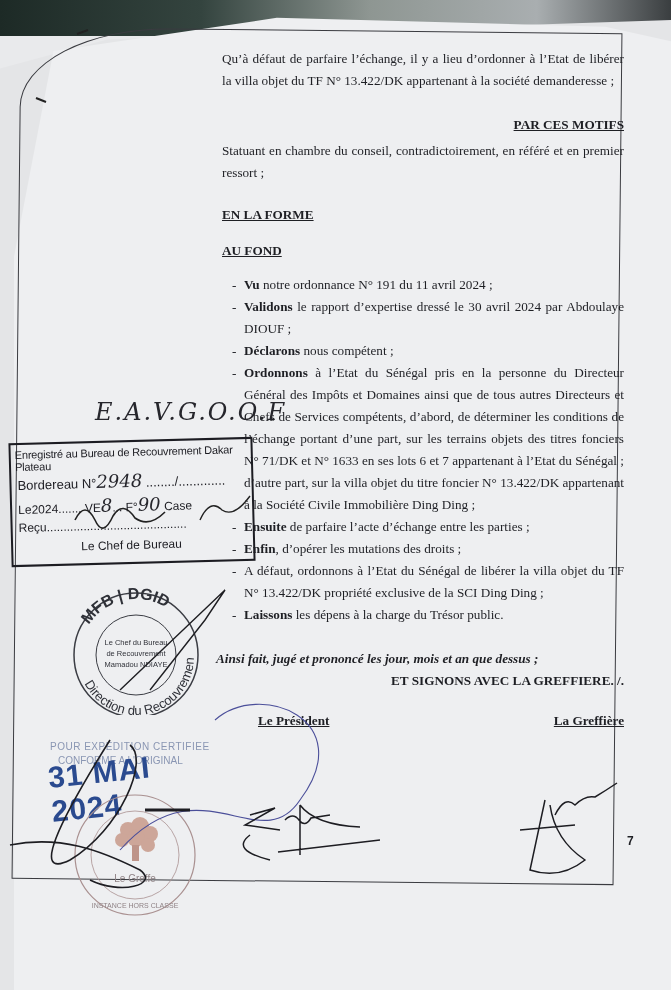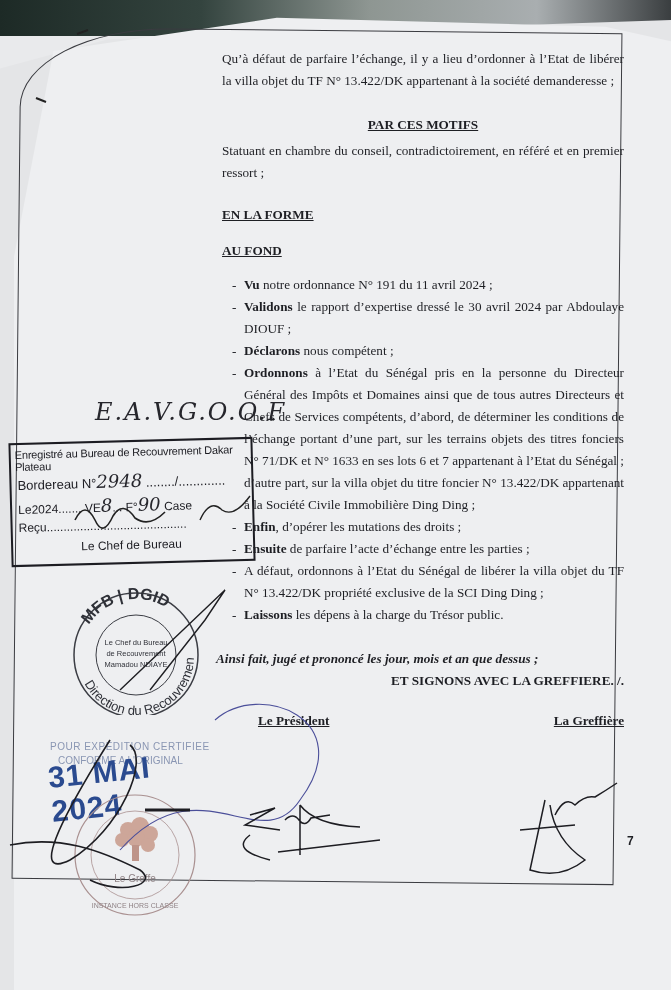--- a/index.html
+++ b/index.html
@@ -13,21 +13,21 @@
     background:linear-gradient(90deg,#1d2a26 0%,#34443f 30%,#8e9692 55%,#a9aeb0 80%,#3a3e40 100%); }
   .orange { position:absolute; right:0; top:30px; width:8px; height:30px; background:#f07d1e; }
   .under-sheet { position:absolute; left:0; top:20px; width:671px; height:970px; background:#e4e5e7;
     clip-path:polygon(0 5%, 16% 2%, 100% 0, 100% 100%, 0 100%); }
   .sheet { position:absolute; left:14px; top:12px; width:657px; height:978px; background:#eeeff1;
     clip-path:polygon(6% 4%, 40% 0.6%, 90% 1.5%, 100% 3%, 100% 100%, 0 100%, 0 25%); }
   .frame { position:absolute; left:16px; top:30px; width:600px; height:850px;
     border:1.5px solid #3a3b40; border-top-left-radius:150px 80px; transform:rotate(0.6deg); }
   .content { position:absolute; left:222px; top:48px; width:402px; font-size:13.2px; line-height:22px; }
   p { margin:0; text-align:justify; }
-  .h-center { text-align:center; font-weight:bold; text-decoration:underline; margin-top:22px; margin-bottom:4px; }
+  .h-center { text-align:right; font-weight:bold; text-decoration:underline; margin-top:22px; margin-bottom:4px; }
   .h-left { font-weight:bold; text-decoration:underline; margin-top:20px; margin-bottom:14px; }
   ul { list-style:none; margin:0; padding:0; }
   li { position:relative; padding-left:22px; text-align:justify; }
   li::before { content:"-"; position:absolute; left:10px; top:0; }
   .italic { font-style:italic;font-weight:bold; }
   .sig-row { display:flex; justify-content:space-between; margin-top:18px; font-weight:bold;gap:48px; }
   .sig-row span { text-decoration:underline; }
   .pageno { position:absolute; left:627px; top:834px; font-family:"Liberation Sans", sans-serif; font-weight:bold; font-size:12px; }
   .reg-stamp { position:absolute; left:10px; top:440px; width:240px; height:120px; border:2px solid #1c1c22;
     transform:rotate(-1.5deg); font-family:"Liberation Sans", sans-serif; font-size:11px; color:#1c1c22; background:transparent; }
@@ -61,22 +61,22 @@
   <p>Statuant en chambre du conseil, contradictoirement, en référé et en premier ressort ;</p>
 
   <div class="h-left">EN LA FORME</div>
 
   <div class="h-left" style="margin-top:14px;margin-bottom:12px">AU FOND</div>
   <ul>
     <li><b>Vu</b><span> notre ordonnance N° 191 du 11 avril 2024 ;</span></li>
     <li><b>Validons</b><span> le rapport d’expertise dressé le 30 avril 2024 par Abdoulaye DIOUF ;</span></li>
     <li><b>Déclarons</b><span> nous compétent ;</span></li>
     <li><b>Ordonnons</b><span> à l’Etat du Sénégal pris en la personne du Directeur Général des Impôts et Domaines ainsi que de tous autres Directeurs et Chefs de Services compétents, d’abord, de déterminer les conditions de l’échange portant d’une part, sur les terrains objets des titres fonciers N° 71/DK et N° 1633 en ses lots 6 et 7 appartenant à l’Etat du Sénégal ; d’autre part, sur la villa objet du titre foncier N° 13.422/DK appartenant à la Société Civile Immobilière Ding Ding ;</span></li>
+    <li><b>Ensuite</b><span> de parfaire l’acte d’échange entre les parties ;</span></li>
     <li><b>Enfin</b><span>, d’opérer les mutations des droits ;</span></li>
-    <li><b>Ensuite</b><span> de parfaire l’acte d’échange entre les parties ;</span></li>
     <li><b></b><span>A défaut, ordonnons à l’Etat du Sénégal de libérer la villa objet du TF N° 13.422/DK propriété exclusive de la SCI Ding Ding ;</span></li>
     <li><b>Laissons</b><span> les dépens à la charge du Trésor public.</span></li>
   </ul>
 
   <p class="italic" style="margin-top:22px;margin-left:-6px">Ainsi fait, jugé et prononcé les jour, mois et an que dessus ;</p>
   <p style="font-weight:bold;text-align:right;padding-left:90px">ET SIGNONS AVEC LA GREFFIERE. /.</p>
 
   <div class="sig-row">
     <span style="margin-left:36px">Le Président</span>
     <span style="margin-right:0">La Greffière</span>

